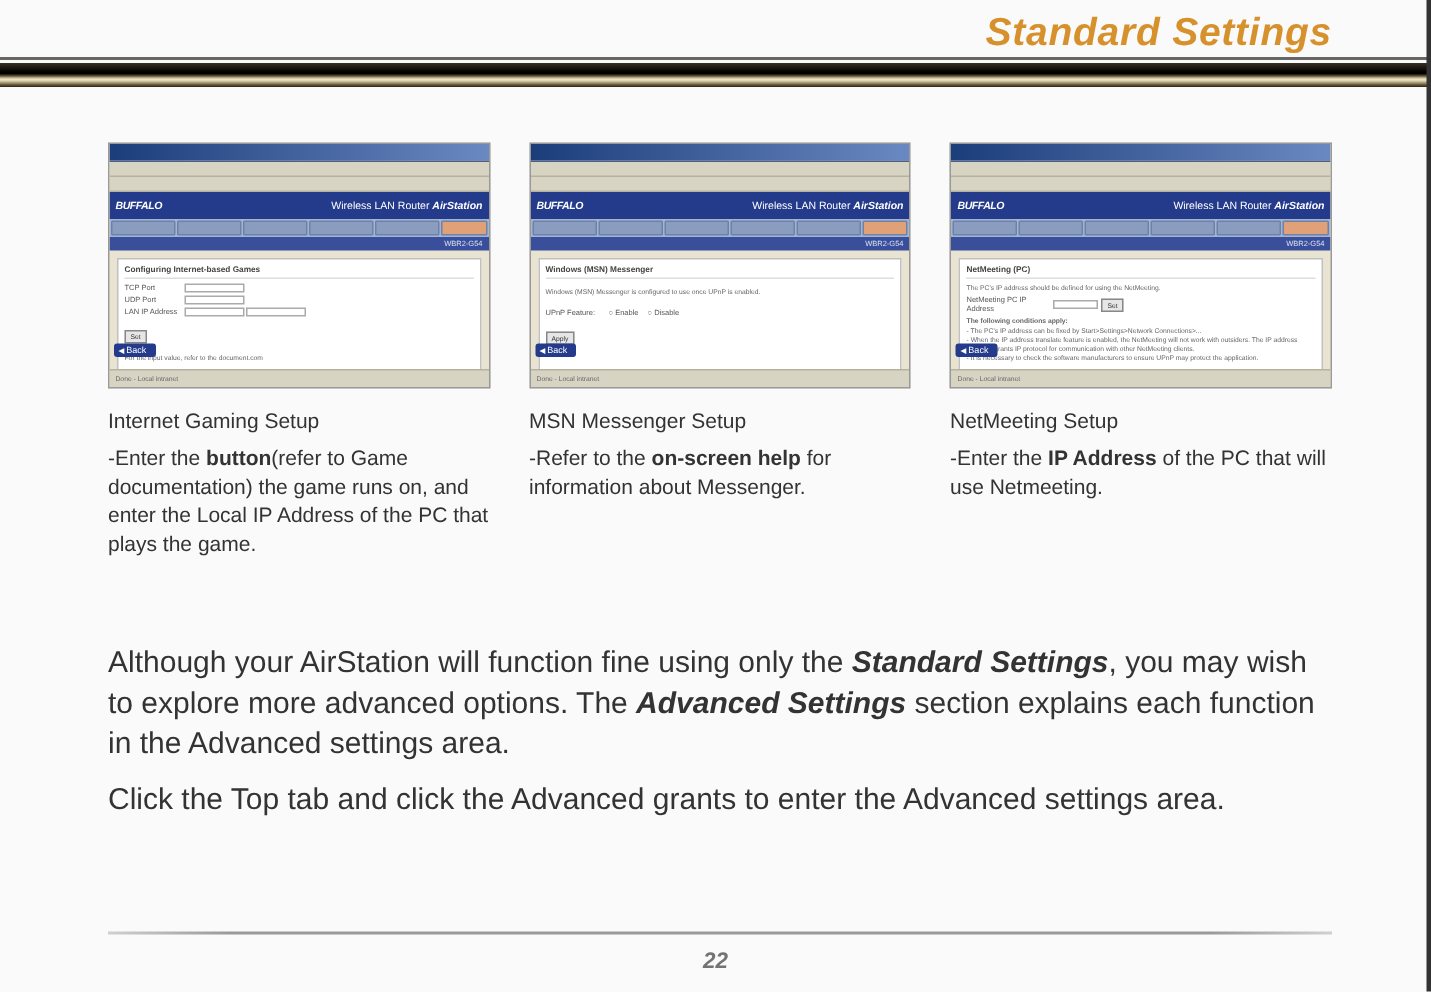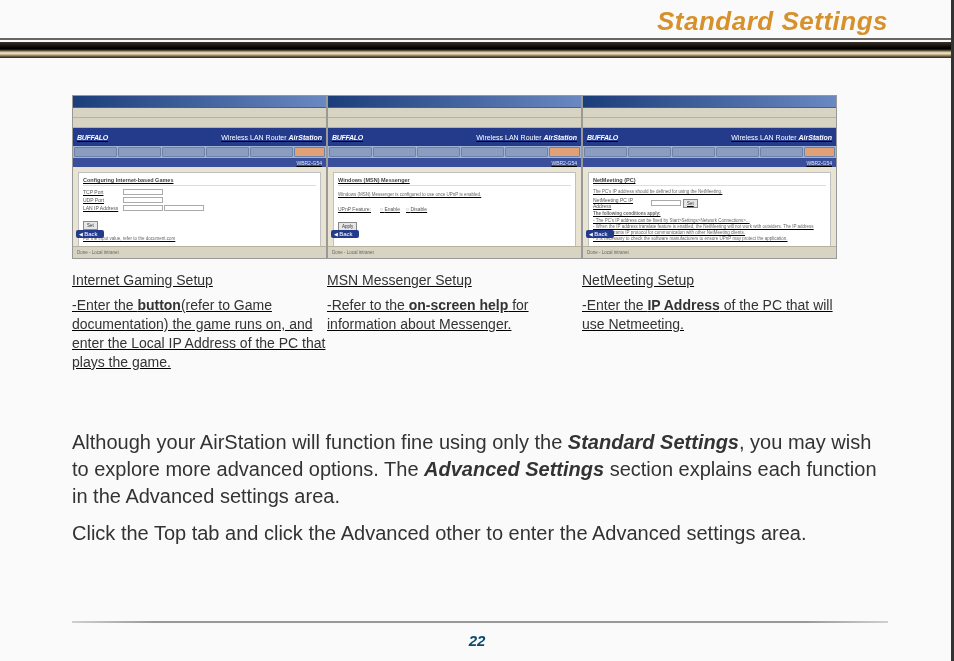--- a/index.html
+++ b/index.html
@@ -48,21 +48,21 @@
   }
   
   .content {
     position: absolute;
     top: 95px;
     left: 72px;
     width: 816px;
   }
   .columns {
     display: flex;
-    text-decoration: underline;
+    gap: 26px;
   }
   .col { width: 255px; }
   
   .thumb {
     border: 1px solid #999;
     height: 164px;
     background: #e9e4d2;
     position: relative;
     overflow: hidden;
     margin-bottom: 12px;
@@ -215,21 +215,21 @@
   }
   .pagenum {
     position: absolute;
     bottom: 12px;
     left: 0;
     width: 100%;
     text-align: center;
     font-size: 15px;
     font-style: italic;
     font-weight: bold;
-    color: #0c4a6e;
+    color: #737373;
   }
   .rightborder {
     position: absolute;
     top: 0;
     right: 0;
     width: 3px;
     height: 100%;
     background: #333;
   }
 </style>
@@ -372,19 +372,19 @@
         <span>-Enter the </span><b>IP Address</b><span> of the PC that will use Netmeeting.</span>
       </div>
     </div>
 
   </div>
 
   <div class="footer-para">
     <p>
       <span>Although your AirStation will function fine using only the </span><b><i>Standard Settings</i></b><span>, you may wish to explore more advanced options.  The </span><b><i>Advanced Settings</i></b><span> section explains each function in the Advanced settings area.</span>
     </p>
-    <p>Click the Top tab and click the Advanced other to enter the Advanced settings area.</p>
+    <p>Click the Top tab and click the Advanced grants to enter the Advanced settings area.</p>
   </div>
 </div>
 
 <div class="bottom-rule"></div>
 <div class="pagenum">22</div>
 <div class="rightborder"></div>
 
 </body></html>

